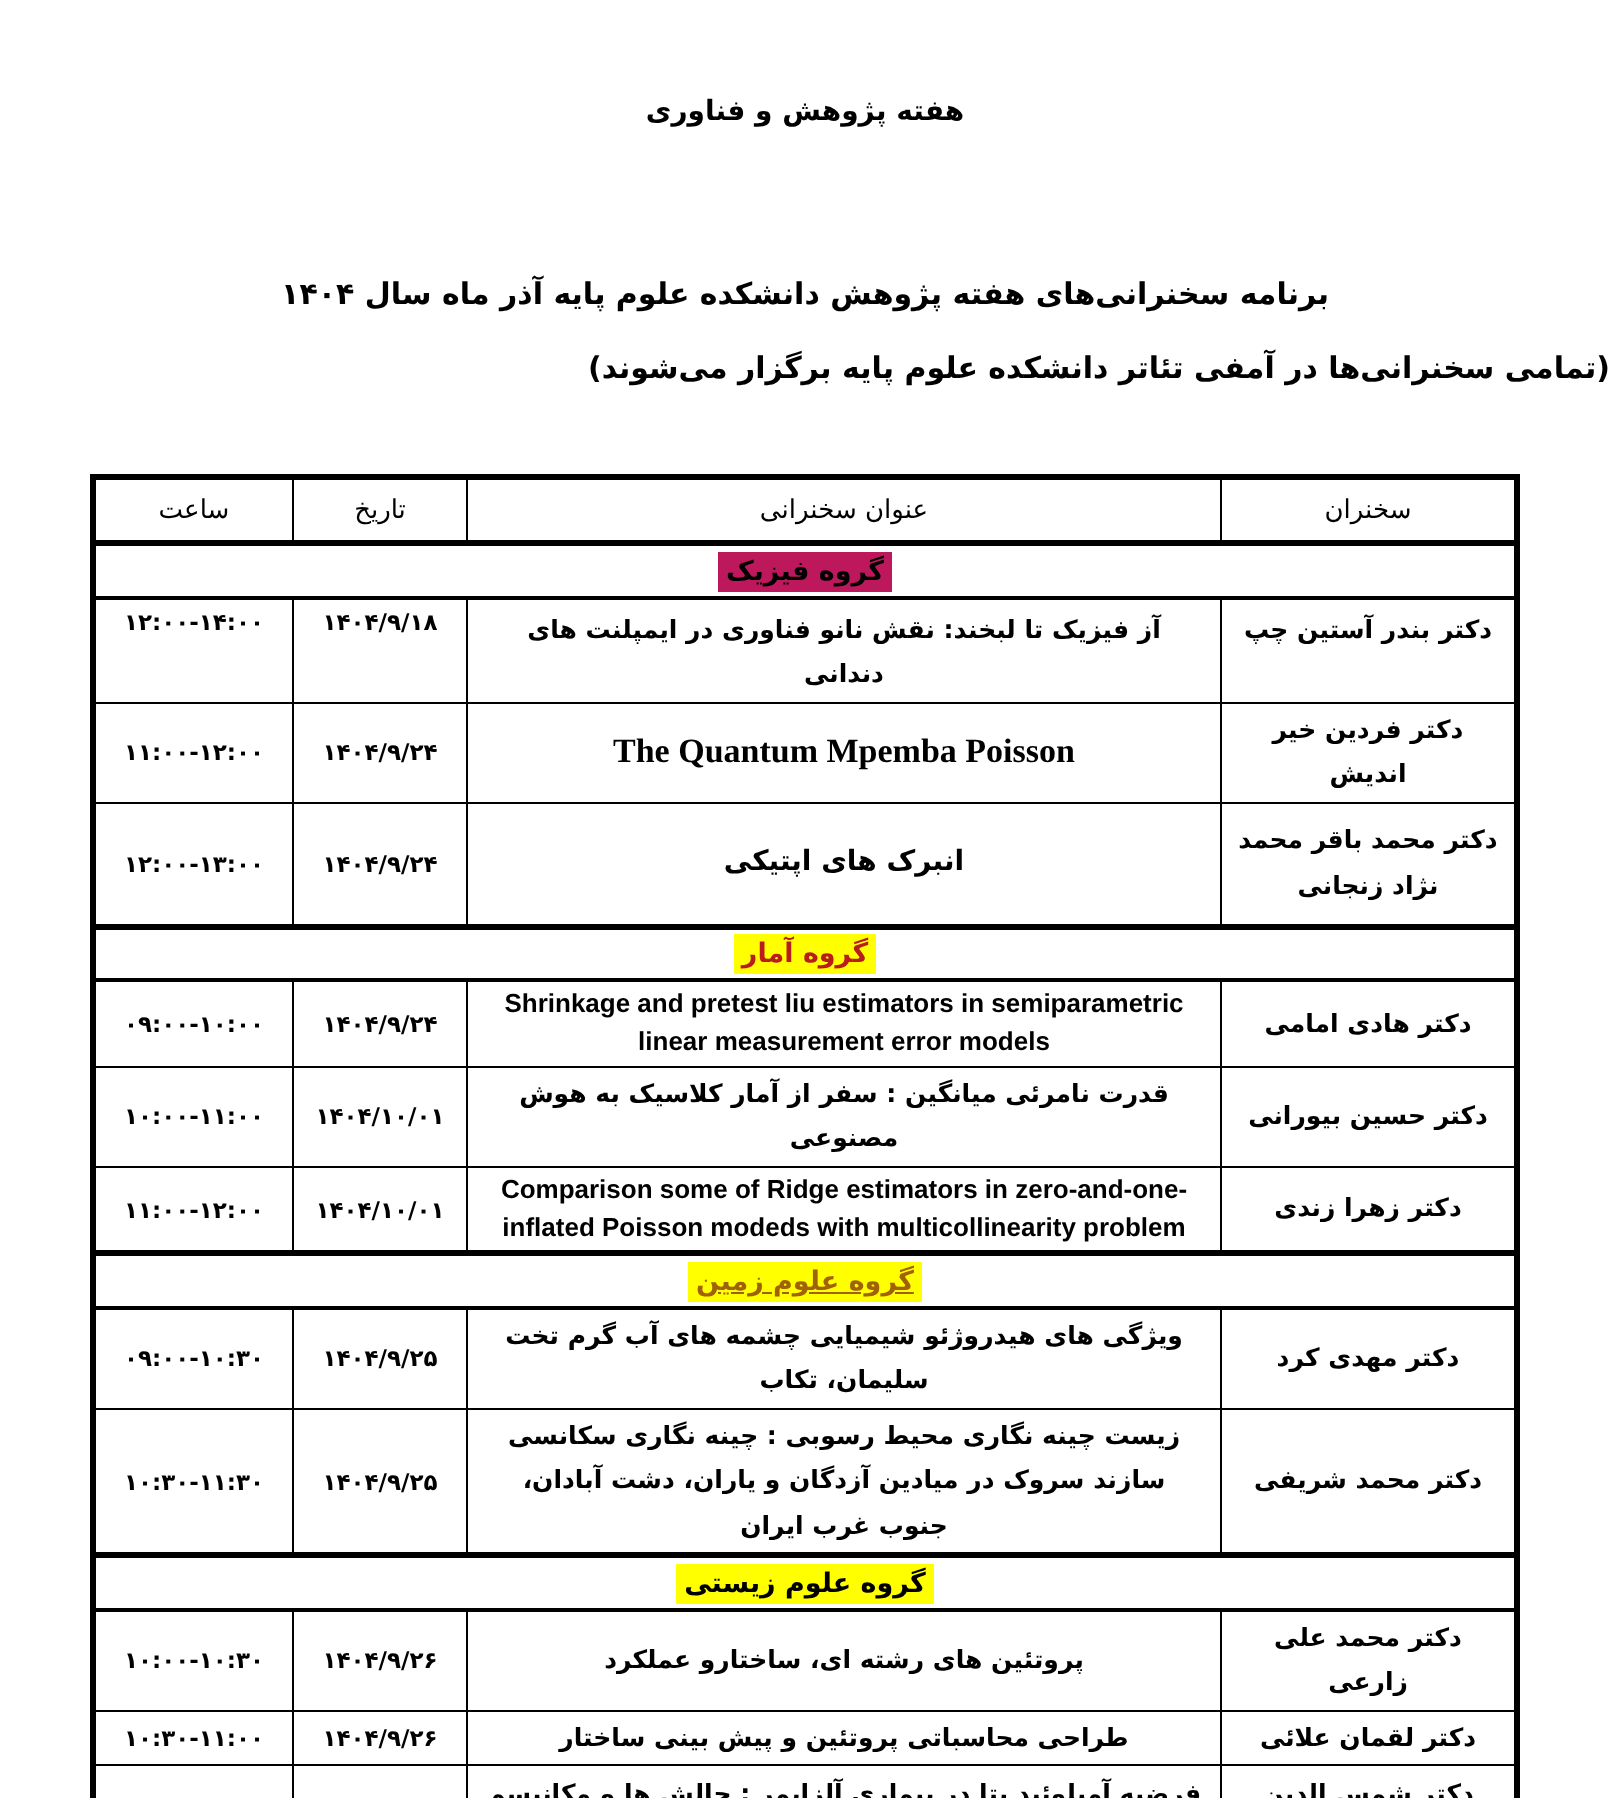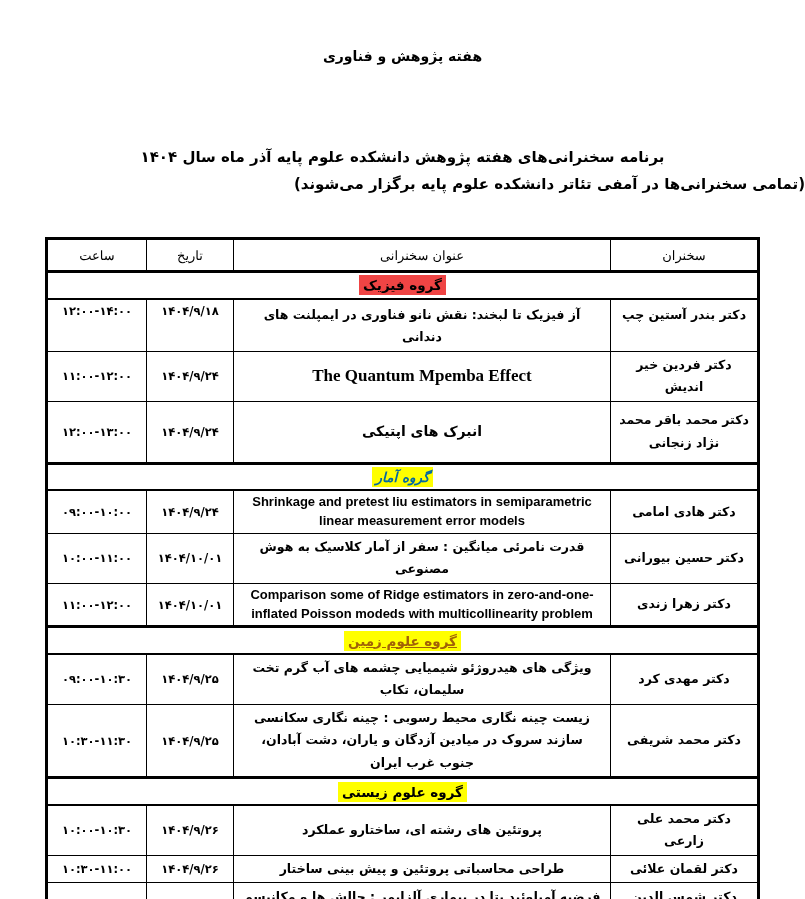--- a/index.html
+++ b/index.html
@@ -3,21 +3,21 @@
 <meta charset="utf-8">
 <style>
   html,body { margin:0; padding:0; background:#ffffff; }
   .page {
     position:relative; width:805px; height:899px; background:#ffffff;
     color:#000; font-family:"DejaVu Sans","Liberation Sans",sans-serif;
     overflow:hidden; direction:rtl;
   }
   .heading { position:absolute; width:100%; text-align:center; font-weight:bold; }
   .title    { top:48px;  font-size:14px; }
-  .subtitle { top:148px; font-size:15px; }
+  .subtitle { top:138px; font-size:15px; }
   .note     { top:175px; font-size:15px;text-align:right; }
 
   table.schedule {
     position:absolute; top:237px; left:45px; width:712px;
     border-collapse:collapse; direction:rtl; table-layout:fixed;
     border:3px solid #000;
   }
   .schedule th, .schedule td { border:1.5px solid #000; overflow:hidden; }
 
   thead tr { height:33px; }
@@ -80,42 +80,42 @@
     <thead>
       <tr>
         <th>سخنران</th>
         <th>عنوان سخنرانی</th>
         <th>تاریخ</th>
         <th>ساعت</th>
       </tr>
     </thead>
     <tbody id="schedule-body">
         <tr class="group-row">
-          <td colspan="4"><span class="group-chip" style="background-color: #ef4444; color: rgb(0, 0, 0);">گروه فیزیک</span></td>
+          <td colspan="4"><span class="group-chip" style="background-color: #be185d; color: rgb(0, 0, 0);">گروه فیزیک</span></td>
         </tr>
         <tr class="data-row vtop" style="height: 52px;">
           <td class="speaker-cell">دکتر بندر آستین چپ</td>
           <td class="title-cell fa">آز فیزیک تا لبخند: نقش نانو فناوری در ایمپلنت های دندانی</td>
           <td class="date-cell">۱۴۰۴/۹/۱۸</td>
           <td class="time-cell">۱۲:۰۰-۱۴:۰۰</td>
         </tr>
         <tr class="data-row">
           <td class="speaker-cell">دکتر فردین خیر اندیش</td>
-          <td class="title-cell en_serif">The Quantum Mpemba Effect</td>
+          <td class="title-cell en_serif">The Quantum Mpemba Poisson</td>
           <td class="date-cell">۱۴۰۴/۹/۲۴</td>
           <td class="time-cell">۱۱:۰۰-۱۲:۰۰</td>
         </tr>
         <tr class="data-row" style="height: 62px; padding-left: 32px;">
           <td class="speaker-cell">دکتر محمد باقر محمد نژاد زنجانی</td>
           <td class="title-cell fa fa-big">انبرک های اپتیکی</td>
           <td class="date-cell">۱۴۰۴/۹/۲۴</td>
           <td class="time-cell">۱۲:۰۰-۱۳:۰۰</td>
         </tr>
         <tr class="group-row">
-          <td colspan="4"><span class="group-chip" style="background-color: rgb(255, 255, 0); color: #0369a1; font-style: italic;">گروه آمار</span></td>
+          <td colspan="4"><span class="group-chip" style="background-color: rgb(255, 255, 0); color: #b91c1c;">گروه آمار</span></td>
         </tr>
         <tr class="data-row" style="height: 40px;">
           <td class="speaker-cell">دکتر هادی امامی</td>
           <td class="title-cell en">Shrinkage and pretest liu estimators in semiparametric linear measurement error models</td>
           <td class="date-cell">۱۴۰۴/۹/۲۴</td>
           <td class="time-cell">۰۹:۰۰-۱۰:۰۰</td>
         </tr>
         <tr class="data-row">
           <td class="speaker-cell">دکتر حسین بیورانی</td>
           <td class="title-cell fa">قدرت نامرئی میانگین : سفر از آمار کلاسیک به هوش مصنوعی</td>

